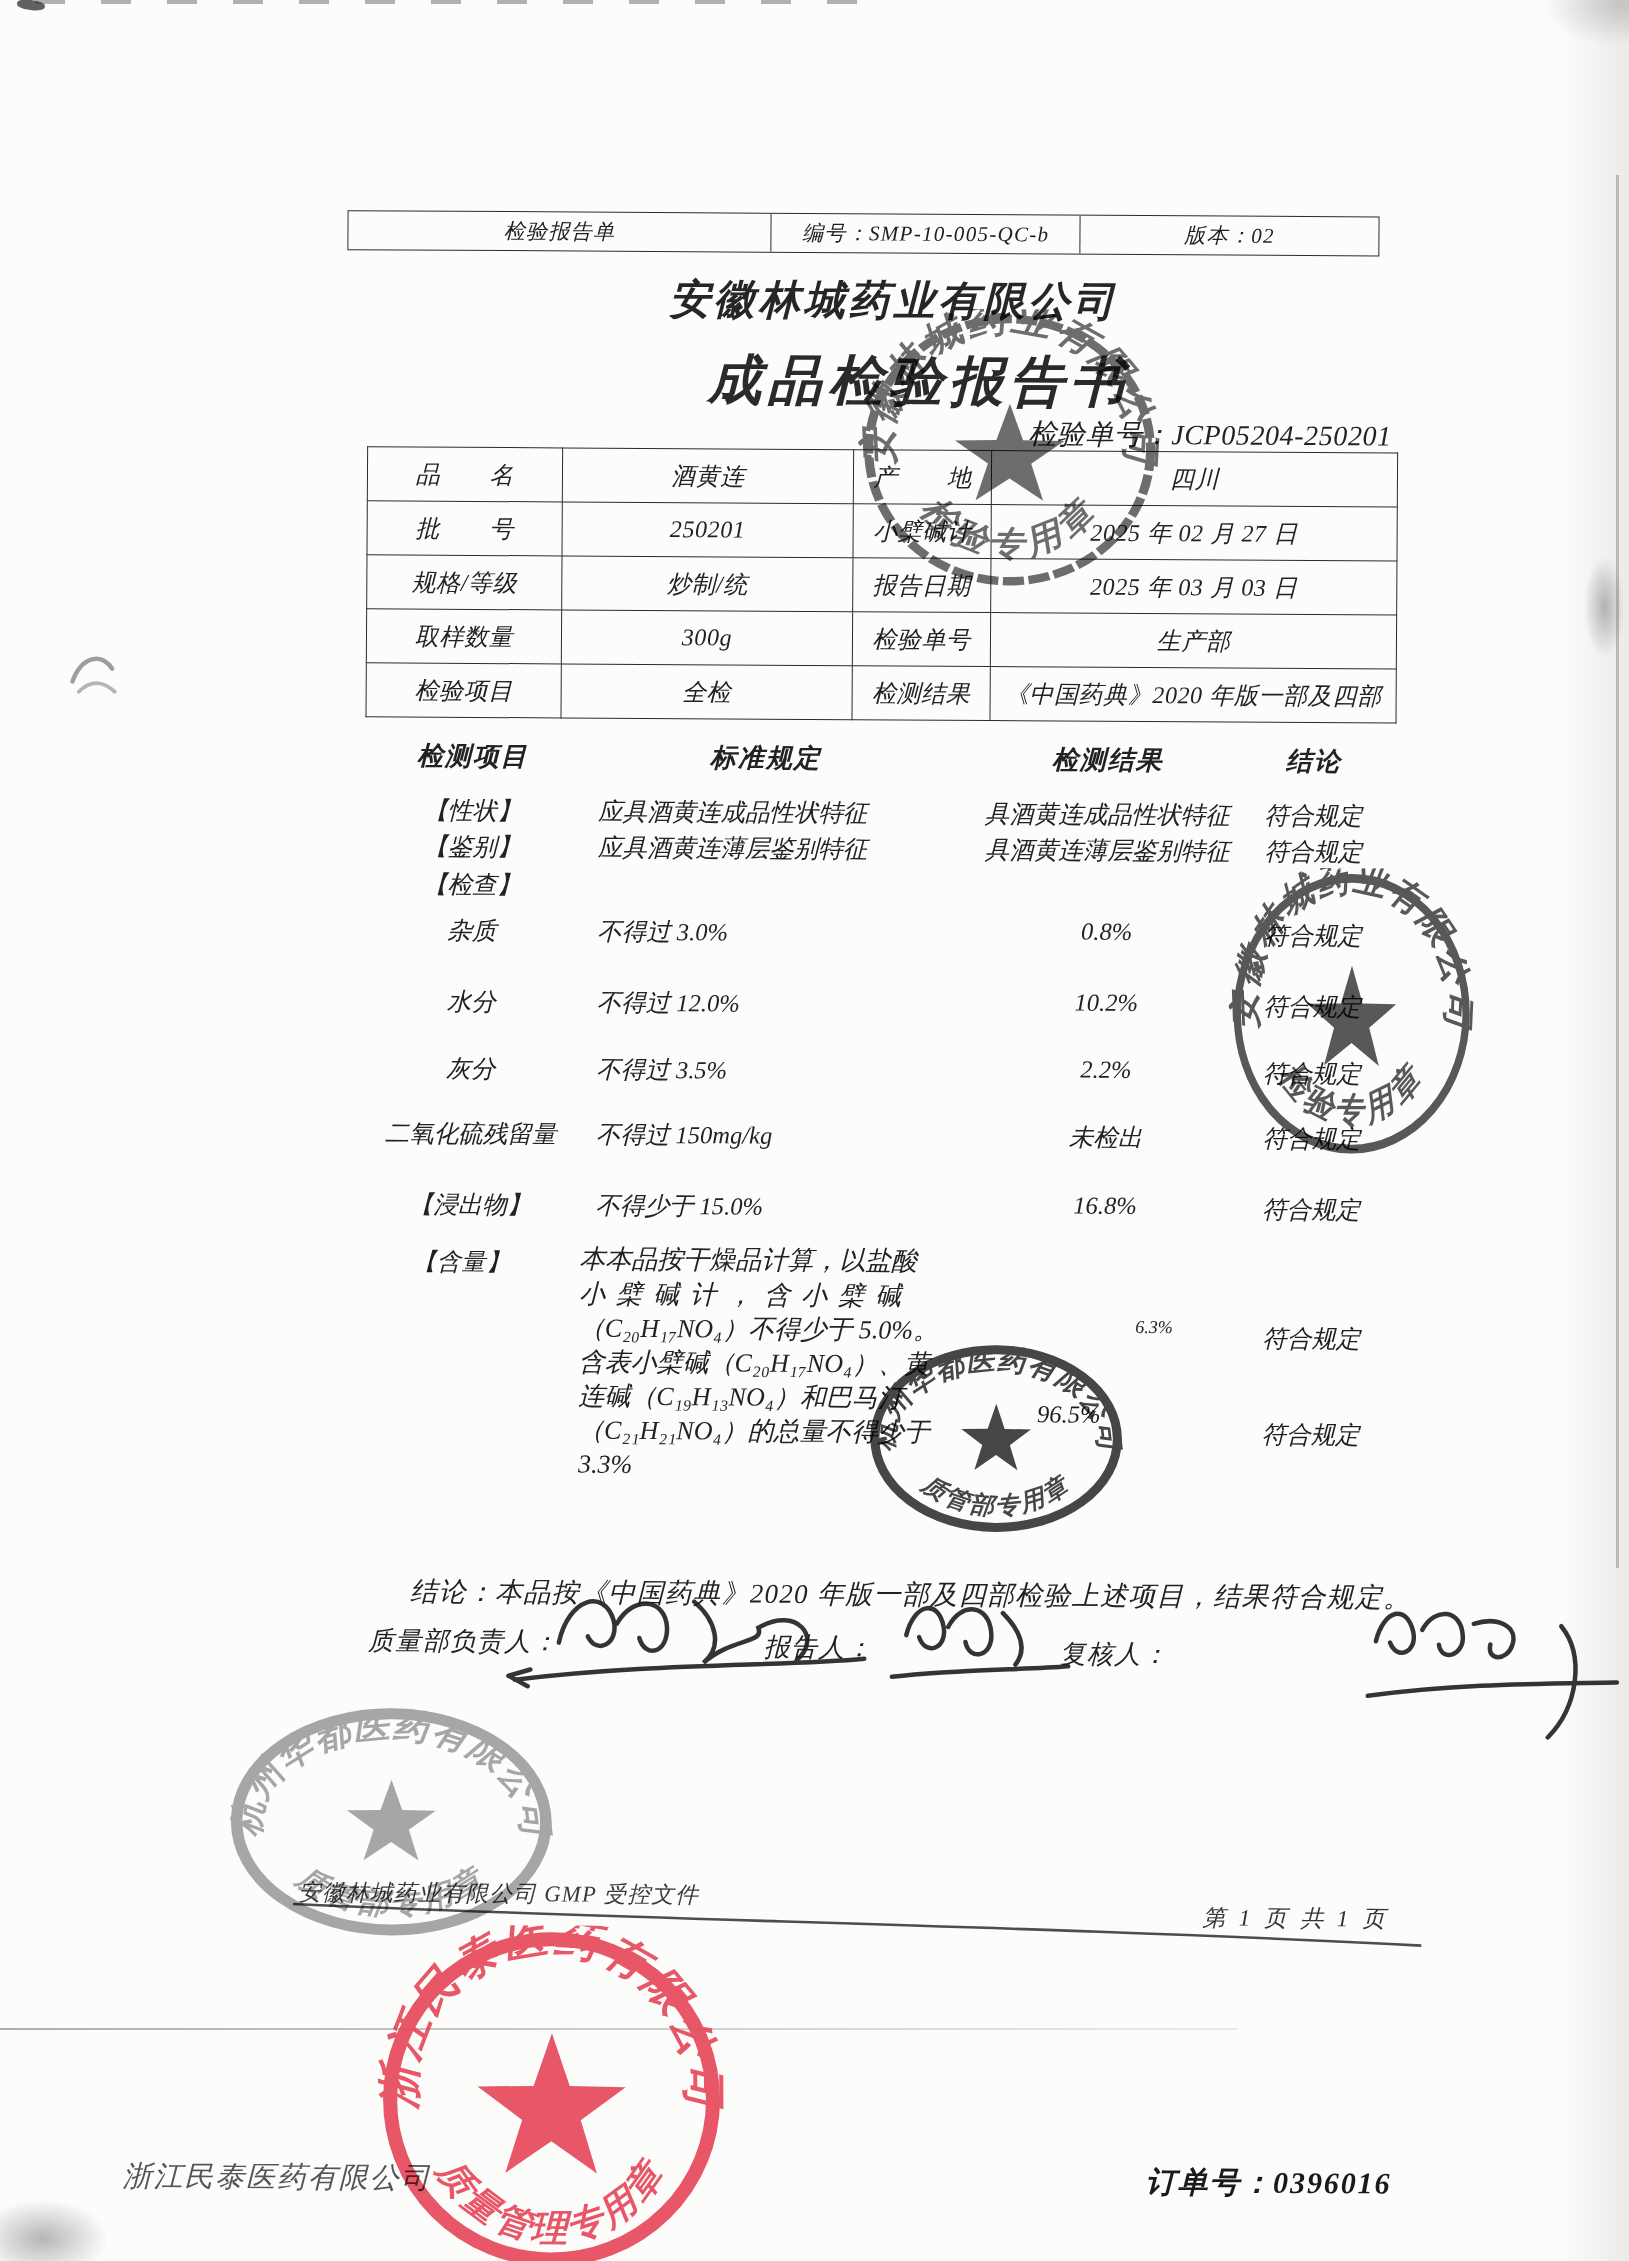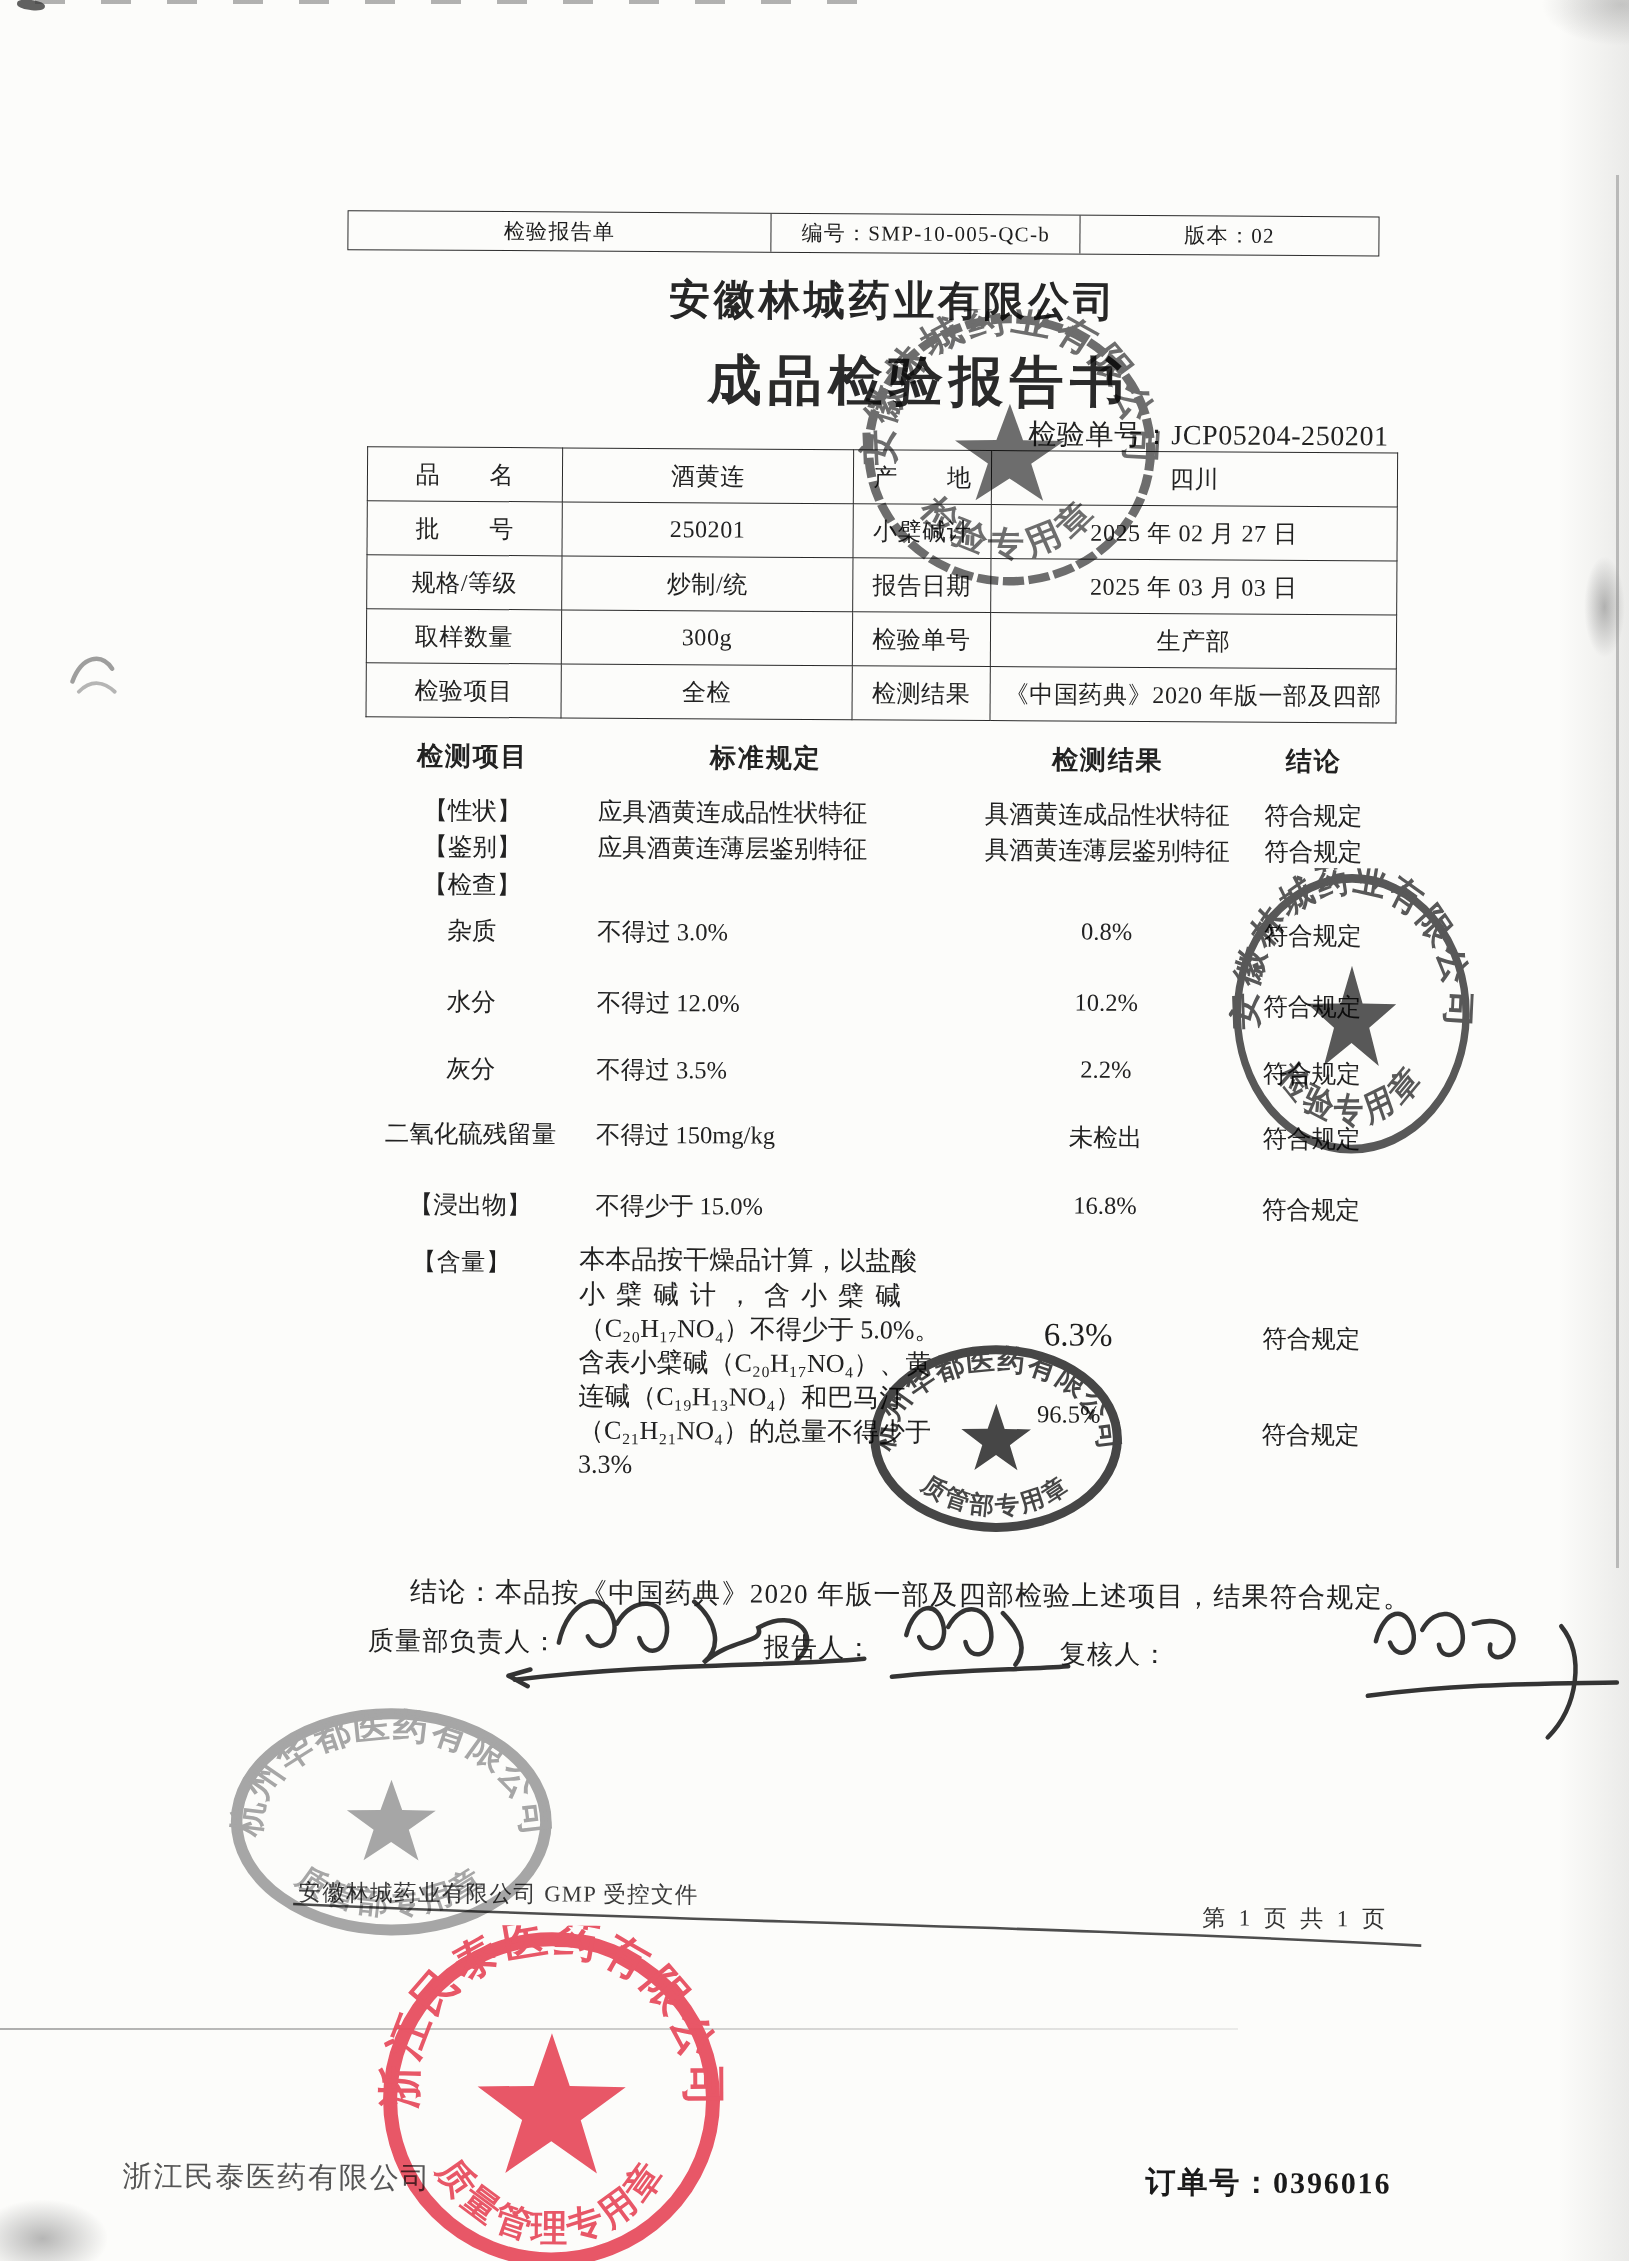--- a/index.html
+++ b/index.html
@@ -1,20 +1,21 @@
 <!DOCTYPE html>
 <html style="font-size:10.3px"><head>
 <meta charset="utf-8">
 <style>
   html,body{margin:0;padding:0;background:#ffffff;}
   #paper{
     position:relative;width:1630px;height:2261px;overflow:hidden;
     background:#fcfcfa;
     font-family:"Liberation Serif","DejaVu Serif",serif;
     color:#1e1e1e;
+    font-style:italic;
   }
   .rot{position:absolute;left:0;top:0;width:1630px;height:2261px;
     transform:rotate(0.35deg);transform-origin:815px 1128px;}
   .abs{position:absolute;white-space:nowrap;}
   
   .hdr{position:absolute;left:342px;top:213px;width:1032px;height:40px;
     border:1.9px solid #2b2b2b;display:flex;box-sizing:border-box;}
   .hdr .cell{display:flex;align-items:center;justify-content:center;
     font-size:21px;letter-spacing:1.3px;box-sizing:border-box;}
   .hdr .c1{width:41%;}
@@ -194,21 +195,21 @@
     </div>
 
     <div class="abs" style="left:413px;top:1248px;font-size:24px;letter-spacing:0.6px">【含量】</div>
     <div class="cl-line" style="top:1244px">本本品按干燥品计算，以盐酸</div>
     <div class="cl-line cl-spread" style="top:1279px">小檗碱计，含小檗碱</div>
     <div class="cl-line" style="top:1313px">（C₂₀H₁₇NO₄）不得少于 5.0%。</div>
     <div class="cl-line" style="top:1347px">含表小檗碱（C₂₀H₁₇NO₄）、黄</div>
     <div class="cl-line" style="top:1381px">连碱（C₁₉H₁₃NO₄）和巴马汀</div>
     <div class="cl-line" style="top:1415px">（C₂₁H₂₁NO₄）的总量不得少于</div>
     <div class="cl-line" style="top:1449px">3.3%</div>
-    <div class="abs" style="left:1045px;top:1315px;width:129px;text-align:left;font-size:33px">6.3%</div>
+    <div class="abs" style="left:1045px;top:1315px;width:129px;text-align:right;font-size:18px">6.3%</div>
     <div class="abs" style="left:1232px;top:1319px;width:161px;text-align:center;font-size:24.5px">符合规定</div>
     <div class="abs" style="left:1006px;top:1399px;width:129px;text-align:center;font-size:24.5px">96.5%</div>
     <div class="abs" style="left:1232px;top:1415px;width:161px;text-align:center;font-size:24.5px">符合规定</div>
 
     <div class="abs concl">结论：本品按《中国药典》2020 年版一部及四部检验上述项目，结果符合规定。</div>
     <div class="abs sig-label" style="left:371px;top:1626px">质量部负责人：</div>
     <div class="abs sig-label" style="left:767px;top:1630px">报告人：</div>
     <div class="abs sig-label" style="left:1063px;top:1635px">复核人：</div>
 
     <svg class="abs" style="left:348px;top:1567px;width:1290px;height:193px" viewBox="0 0 2000 300">

